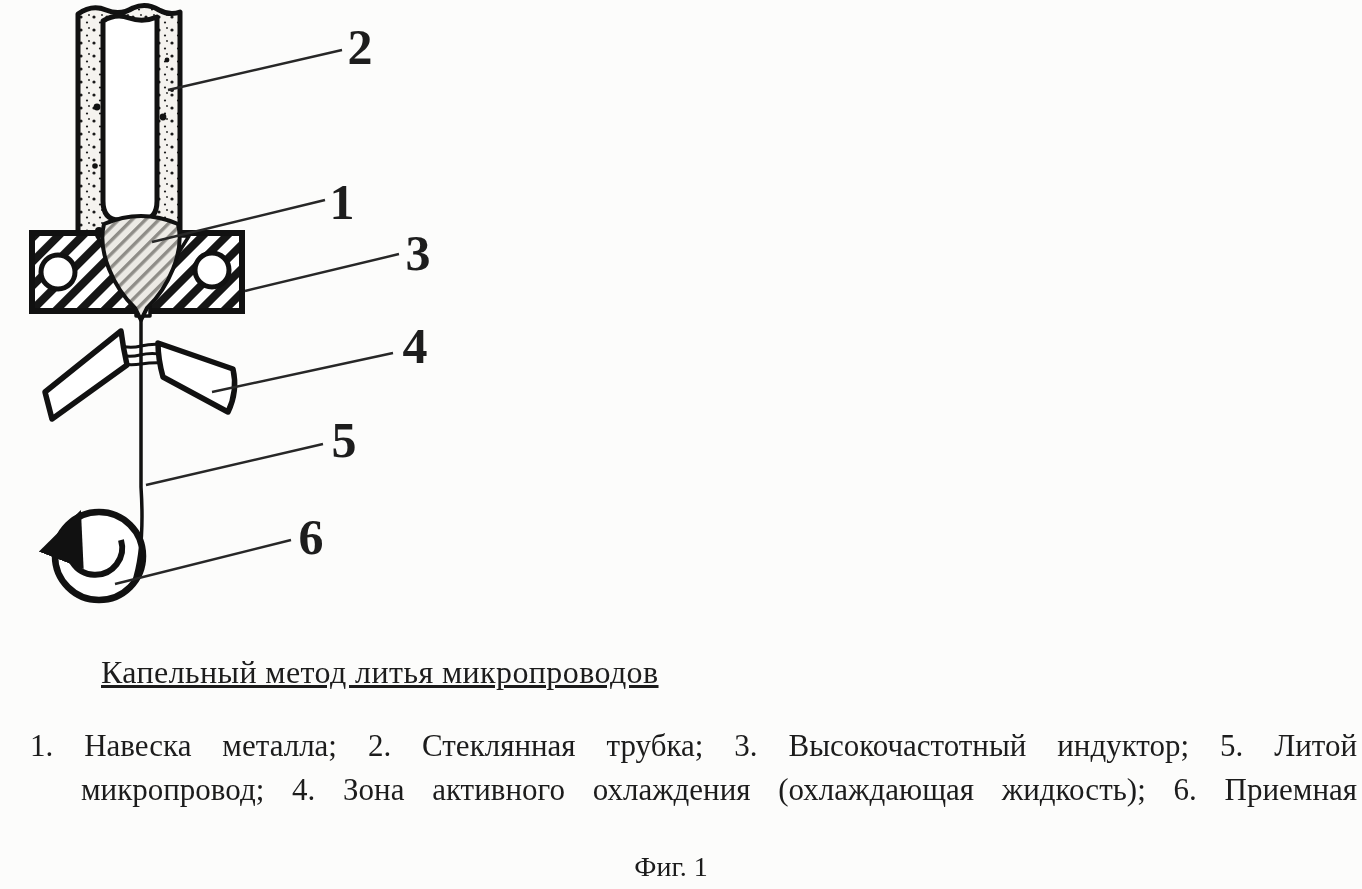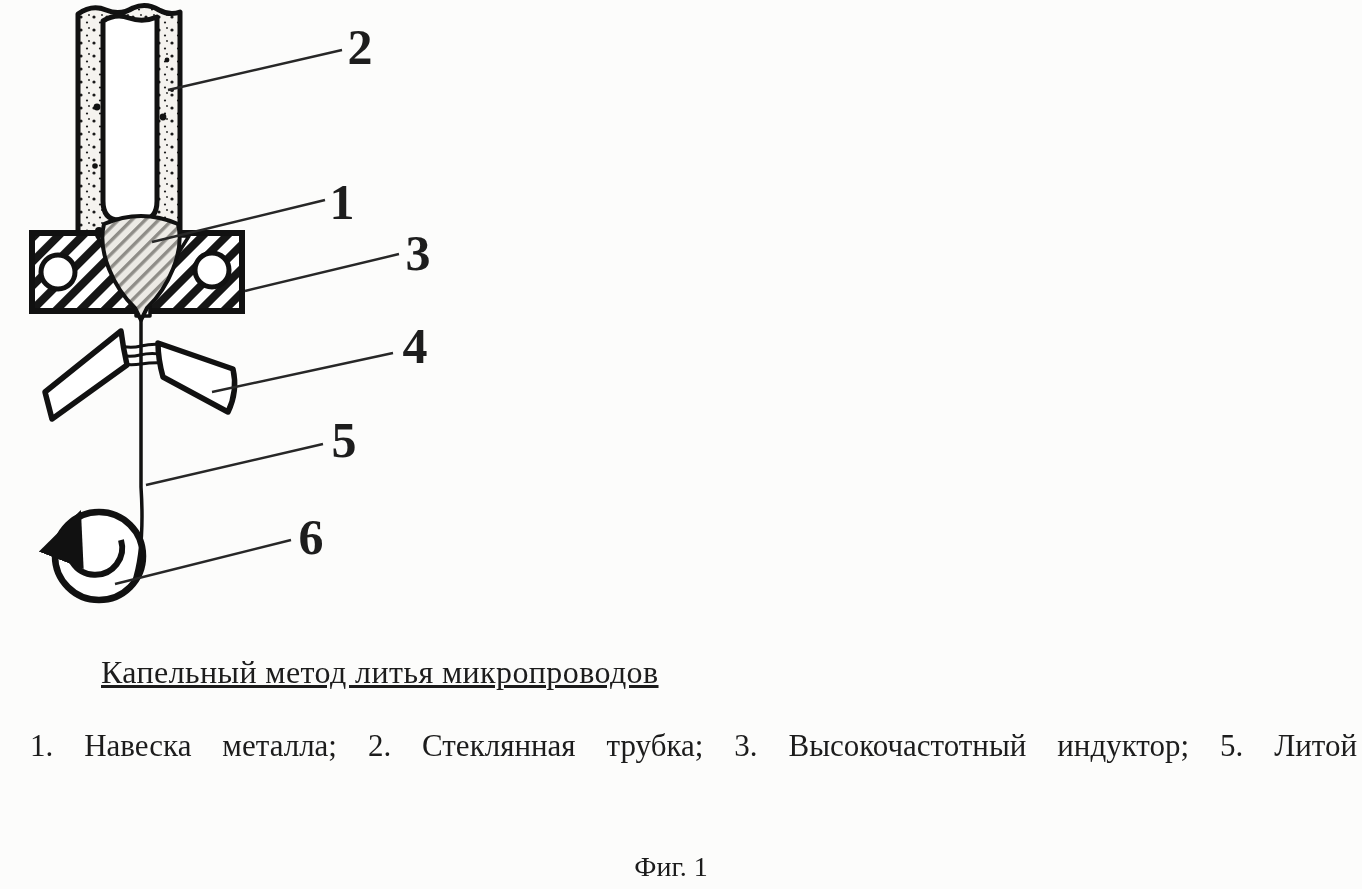--- a/index.html
+++ b/index.html
@@ -123,17 +123,18 @@
     <text class="part-label" x="418" y="270" text-anchor="middle">3</text>
     <text class="part-label" x="415" y="363" text-anchor="middle">4</text>
     <text class="part-label" x="344" y="457" text-anchor="middle">5</text>
     <text class="part-label" x="311" y="554" text-anchor="middle">6</text>
   </svg>
 
   <div class="fig-title">Капельный метод литья микропроводов</div>
 
   <div class="legend">
     <div class="legend-line justified">1. Навеска металла; 2. Стеклянная трубка; 3. Высокочастотный индуктор; 5. Литой</div>
+    <div class="legend-line justified indented">микропровод; 4. Зона активного охлаждения (охлаждающая жидкость); 6. Приемная</div>
   </div>
 
   <div class="fig-number">Фиг. 1</div>
 
 </div>
 
 </body></html>

